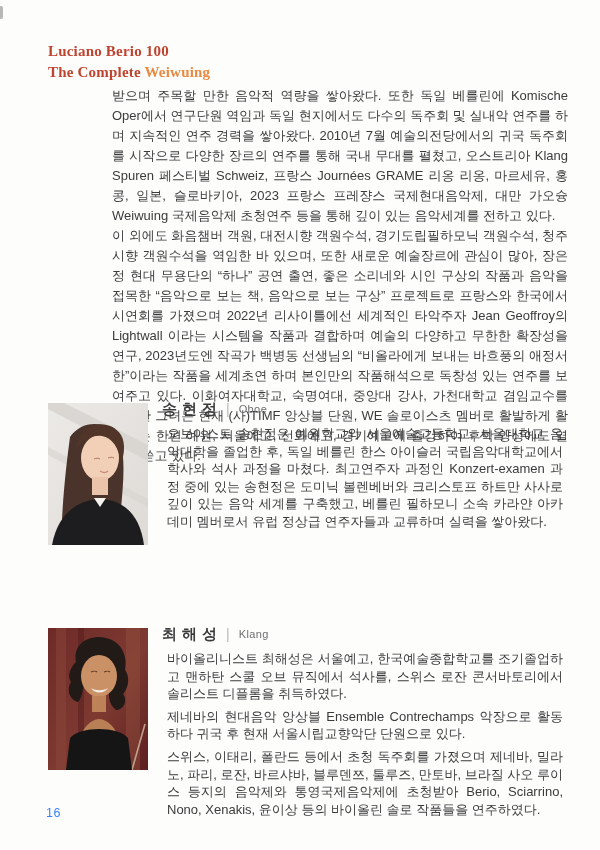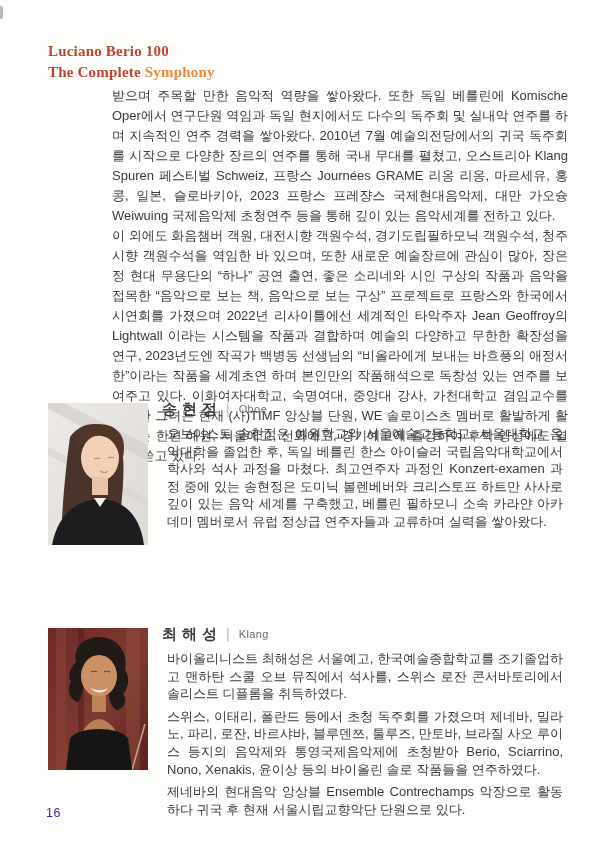--- a/index.html
+++ b/index.html
@@ -45,33 +45,33 @@
     font-size:15px;font-weight:bold;color:#3c3c3c;letter-spacing:5px;
   }
   .profile .psep{color:#b8b8b8;font-size:14px;margin:0 9px 0 4px;font-weight:normal;}
   .profile .pinstr{font-size:11px;color:#6e6e6e;letter-spacing:.4px;}
   .profile .ptext{
     font-size:13px;line-height:17.6px;text-align:justify;color:#3b3b3b;
   }
   .profile .ptext p{margin:5px;}
   .page-number{
     position:absolute;left:46px;top:806px;
-    font-size:12.5px;color:#4c1d95;letter-spacing:.5px;
+    font-size:12.5px;color:#3b82f6;letter-spacing:.5px;
   }
 </style>
 </head>
 <body>
 
 <div class="page">
 
   <div class="edge-artifact"></div>
 
   <div class="doc-header">
     <div>Luciano Berio 100</div>
-    <div><span>The Complete</span> <span class="accent">Symphony</span></div>
+    <div><span>The Complete</span> <span class="accent">Weiwuing</span></div>
   </div>
 
   <div class="intro">
     <p>받으며 주목할 만한 음악적 역량을 쌓아왔다. 또한 독일 베를린에 Komische Oper에서 연구단원 역임과 독일 현지에서도 다수의 독주회 및 실내악 연주를 하며 지속적인 연주 경력을 쌓아왔다. 2010년 7월 예술의전당에서의 귀국 독주회를 시작으로 다양한 장르의 연주를 통해 국내 무대를 펼쳤고, 오스트리아 Klang Spuren 페스티벌 Schweiz, 프랑스 Journées GRAME 리옹 리옹, 마르세유, 홍콩, 일본, 슬로바키아, 2023 프랑스 프레쟝스 국제현대음악제, 대만 가오슝 Weiwuing 국제음악제 초청연주 등을 통해 깊이 있는 음악세계를 전하고 있다.</p>
     <p>이 외에도 화음챔버 객원, 대전시향 객원수석, 경기도립필하모닉 객원수석, 청주시향 객원수석을 역임한 바 있으며, 또한 새로운 예술장르에 관심이 많아, 장은정 현대 무용단의 “하나” 공연 출연, 좋은 소리네와 시인 구상의 작품과 음악을 접목한 “음악으로 보는 책, 음악으로 보는 구상” 프로젝트로 프랑스와 한국에서 시연회를 가졌으며 2022년 리사이틀에선 세계적인 타악주자 Jean Geoffroy의 Lightwall 이라는 시스템을 작품과 결합하며 예술의 다양하고 무한한 확장성을 연구, 2023년도엔 작곡가 백병동 선생님의 “비올라에게 보내는 바흐풍의 애정서한”이라는 작품을 세계초연 하며 본인만의 작품해석으로 독창성 있는 연주를 보여주고 있다. 이화여자대학교, 숙명여대, 중앙대 강사, 가천대학교 겸임교수를 역임한 그녀는 현재 (사)TIMF 앙상블 단원, WE 솔로이스츠 멤버로 활발하게 활동하는 한편 예원, 서울예고, 선화예고, 경기예고에 출강하여 후학 양성에도 열정을 쏟고 있다.</p>
   </div>
 
   <div class="profile" style="top:398px;">
     <div class="photo">
       <svg viewBox="0 0 100 142">
@@ -133,21 +133,21 @@
       </svg>
     </div>
     <div class="pbody">
       <div class="phead">
         <span class="pname">최해성</span>
         <span class="psep">|</span>
         <span class="pinstr">Klang</span>
       </div>
       <div class="ptext">
         <p>바이올리니스트 최해성은 서울예고, 한국예술종합학교를 조기졸업하고 맨하탄 스쿨 오브 뮤직에서 석사를, 스위스 로잔 콘서바토리에서 솔리스트 디플롬을 취득하였다.</p>
+        <p>제네바의 현대음악 앙상블 Ensemble Contrechamps 악장으로 활동하다 귀국 후 현재 서울시립교향악단 단원으로 있다.</p>
         <p>스위스, 이태리, 폴란드 등에서 초청 독주회를 가졌으며 제네바, 밀라노, 파리, 로잔, 바르샤바, 블루덴쯔, 툴루즈, 만토바, 브라질 사오 루이스 등지의 음악제와 통영국제음악제에 초청받아 Berio, Sciarrino, Nono, Xenakis, 윤이상 등의 바이올린 솔로 작품들을 연주하였다.</p>
-        <p>제네바의 현대음악 앙상블 Ensemble Contrechamps 악장으로 활동하다 귀국 후 현재 서울시립교향악단 단원으로 있다.</p>
       </div>
     </div>
   </div>
 
   <div class="page-number">16</div>
 
 </div>
 
 </body></html>

